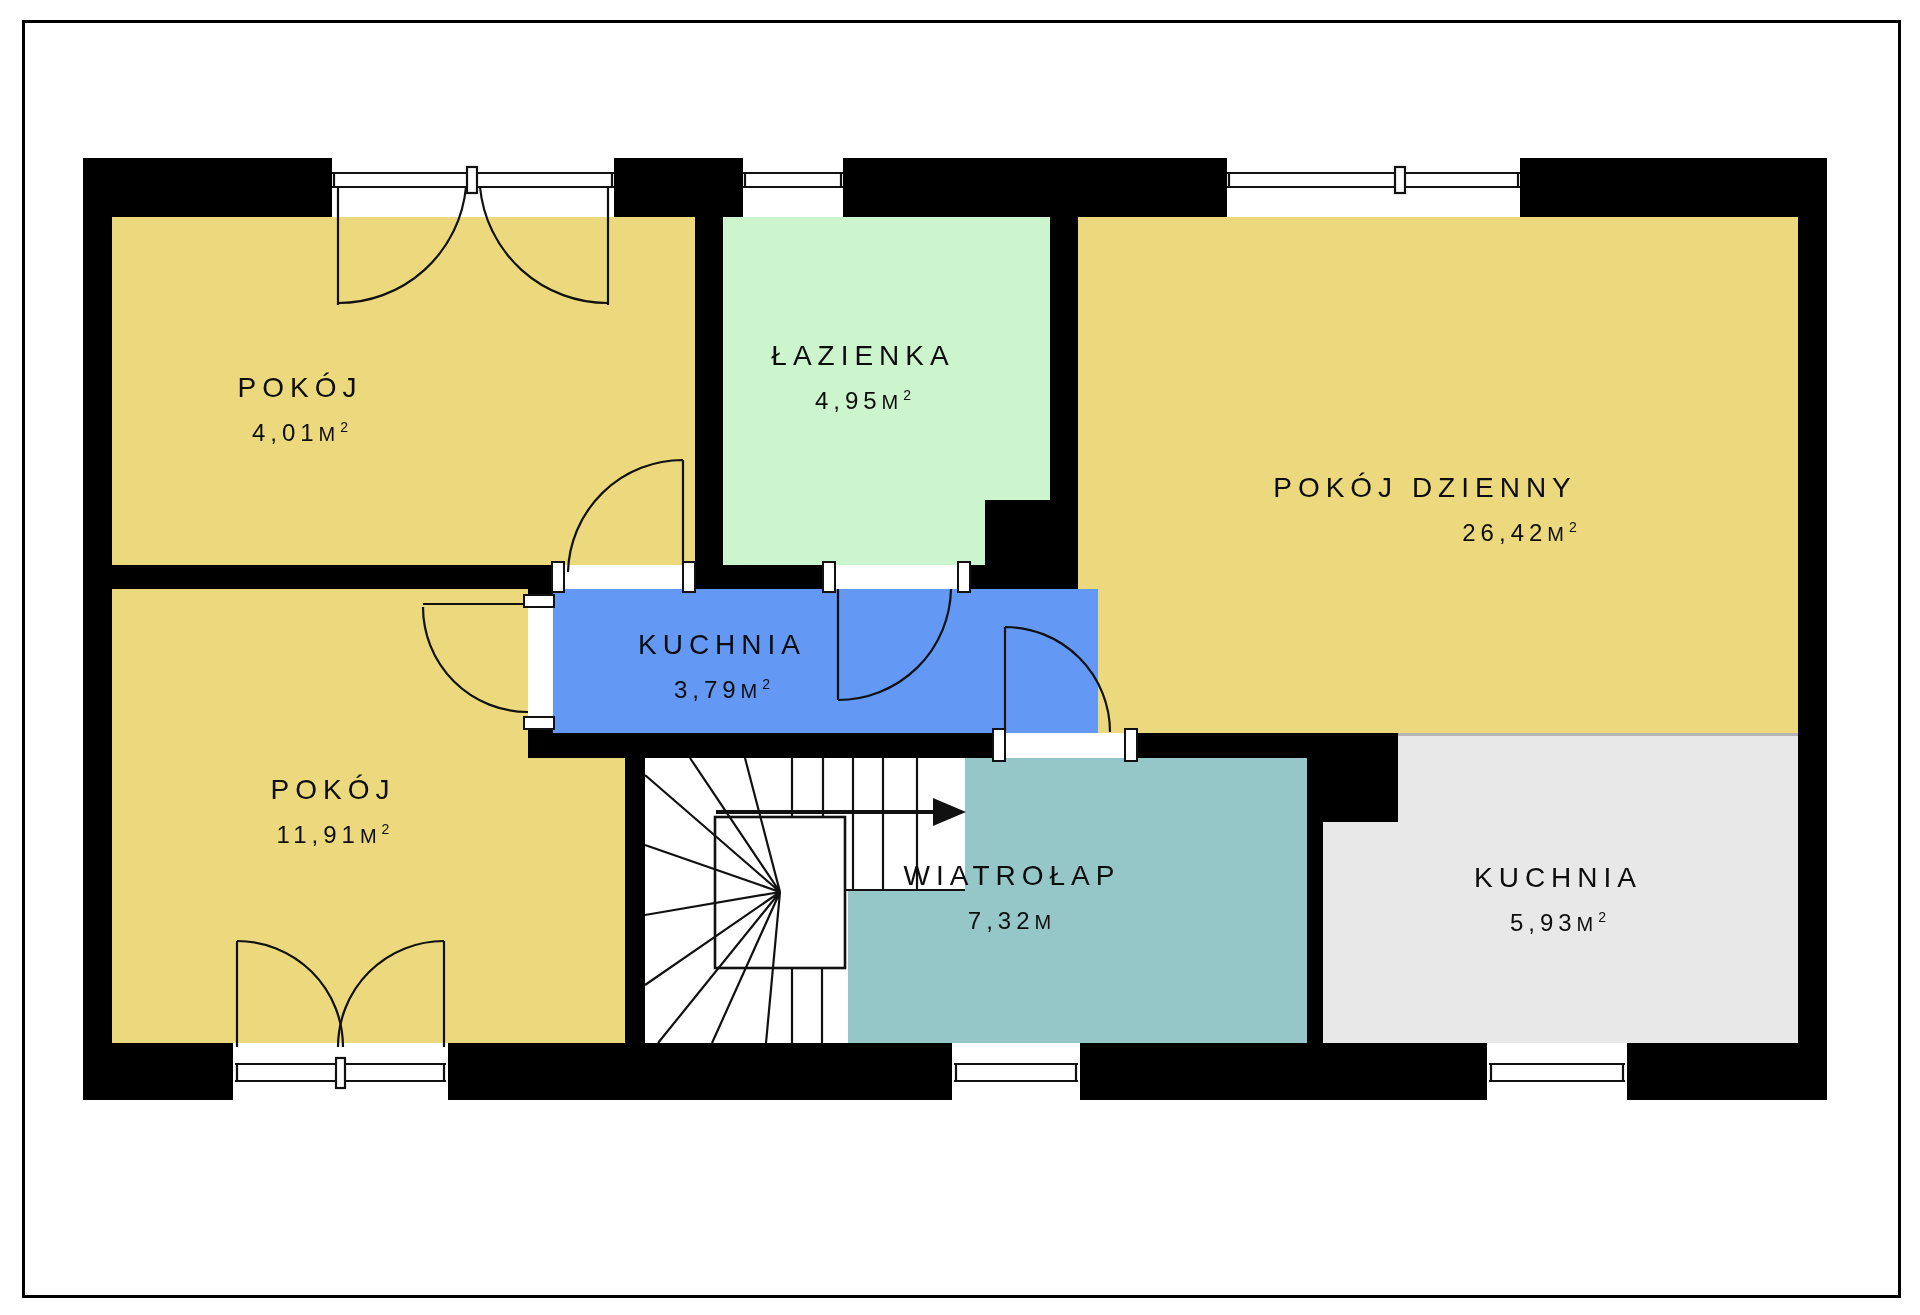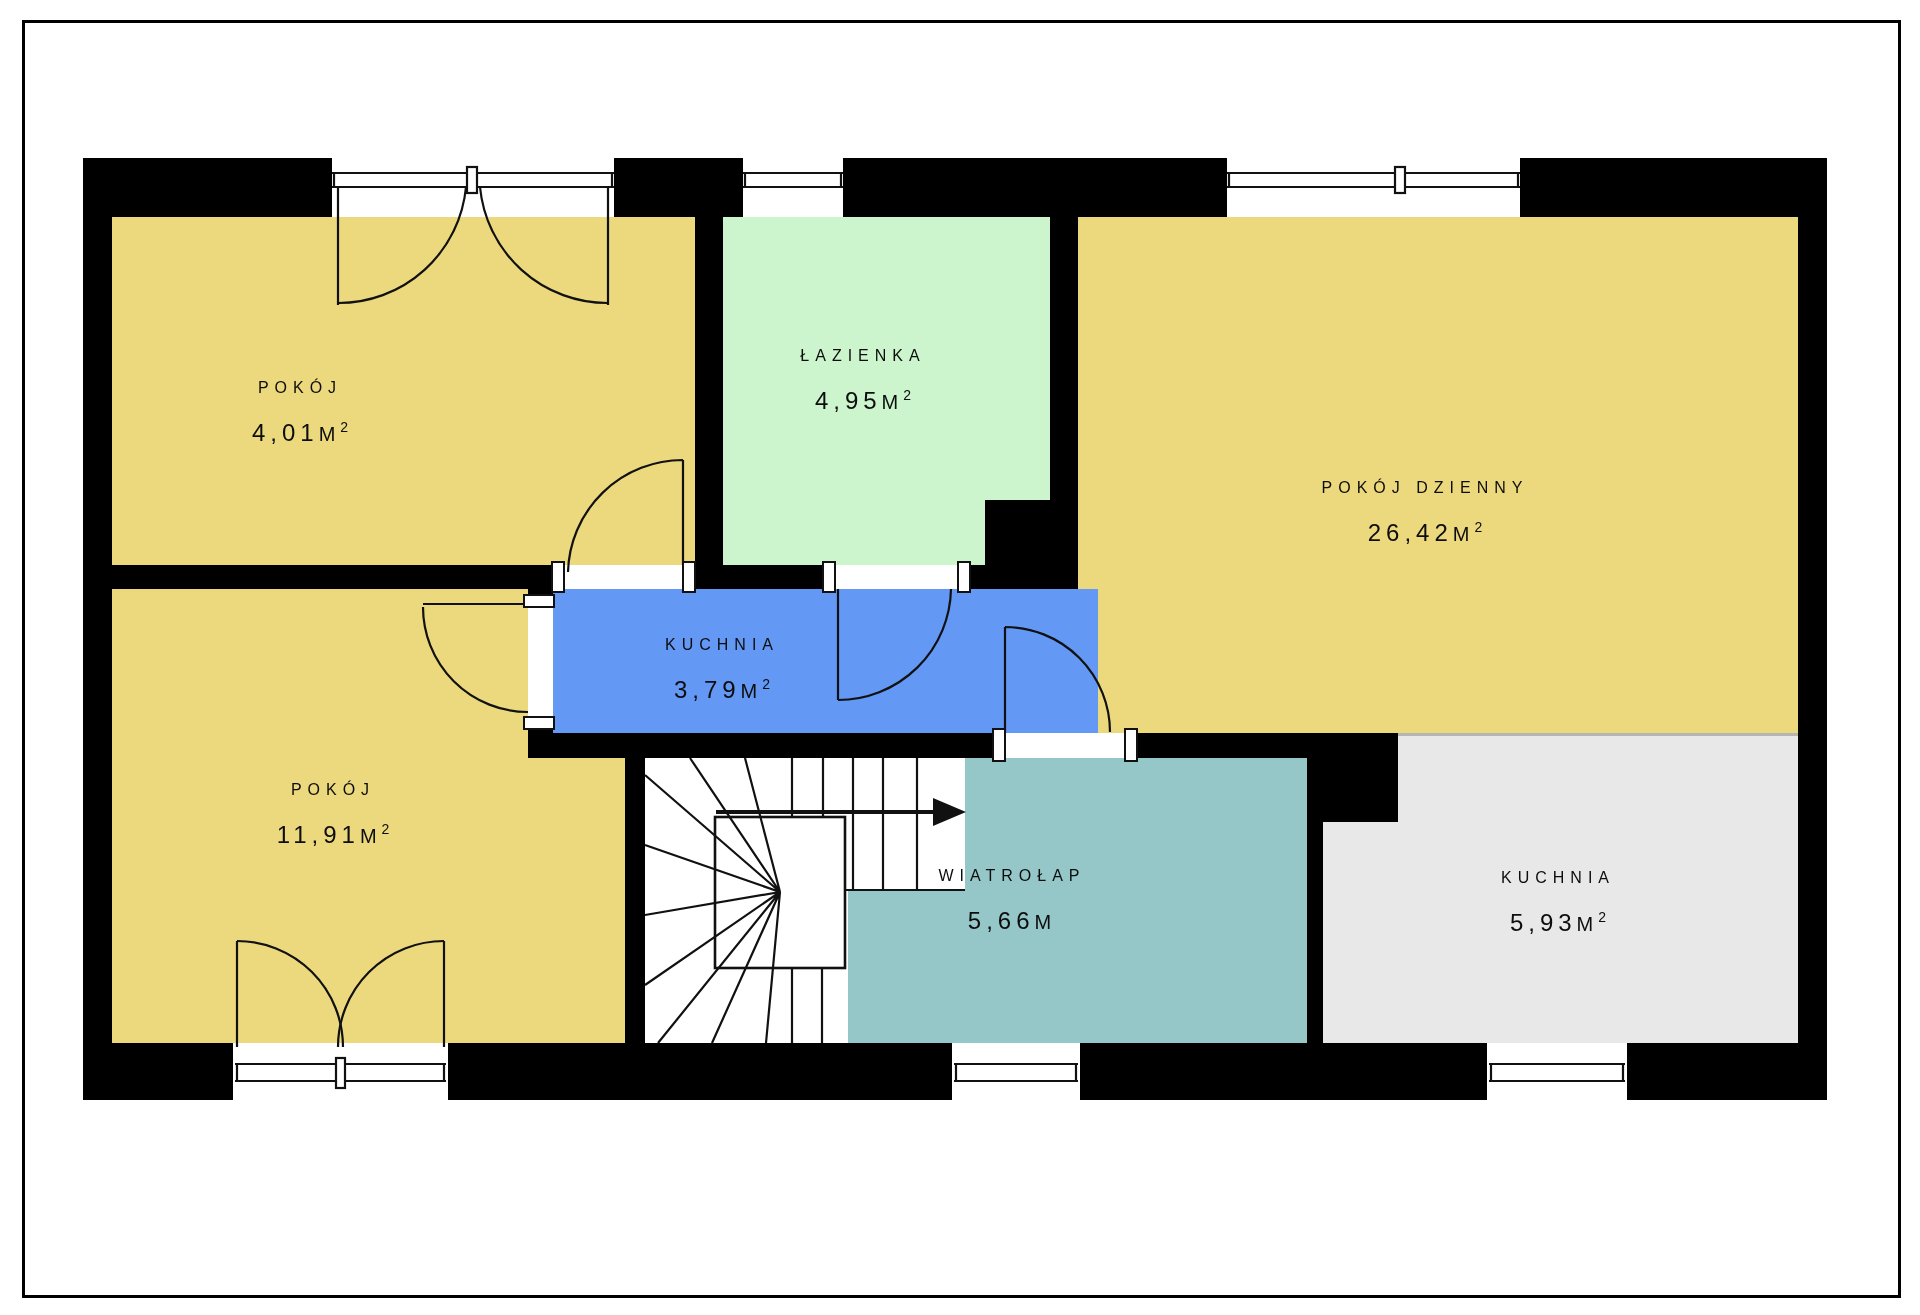--- a/index.html
+++ b/index.html
@@ -32,27 +32,27 @@
   .b1{left:233px;top:1043px;width:215px;height:57px;}
   .b2{left:952px;top:1043px;width:128px;height:57px;}
   .b3{left:1487px;top:1043px;width:140px;height:57px;}
   .d1{left:560px;top:565px;width:127px;height:24px;}
   .d2{left:835px;top:565px;width:127px;height:24px;}
   .d3{left:528px;top:607px;width:25px;height:111px;}
   .d4{left:1005px;top:733px;width:122px;height:25px;}
   svg.overlay{left:0;top:0;width:1920px;height:1315px;}
   
   .room-label{transform:translateX(-50%);text-align:center;color:#0d0d0d;white-space:nowrap;z-index:5;}
-  .room-label .nm{display:block;font-size:16px;letter-spacing:6px;line-height:28px;}
+  .room-label .nm{display:block;font-size:28px;letter-spacing:6px;line-height:28px;}
   .room-label .ar{display:block;font-size:24px;letter-spacing:5px;line-height:28px;margin-top:17px;}
   .room-label .un{font-size:20px;}
   .room-label .sup{font-size:14px;position:relative;top:-9px;letter-spacing:0;}
   .lbl-pokoj-top{left:300px;top:374px;}
   .lbl-lazienka {left:863px;top:342px;}
-  .lbl-dzienny  {left:1425px;top:474px;}
+  .lbl-dzienny  {left:1425px;top:474px;text-align:right;}
   .lbl-korytarz {left:722px;top:631px;}
   .lbl-pokoj-bot{left:333px;top:776px;}
   .lbl-wiatrolap{left:1012px;top:862px;}
   .lbl-kuchnia  {left:1558px;top:864px;}
 </style>
 </head>
 <body>
 
 <div class="abs outer-frame"></div>
 
@@ -171,18 +171,18 @@
 <div class="abs room-label lbl-korytarz">
   <span class="nm" data-bind="plan.rooms.3.name">KUCHNIA</span>
   <span class="ar"><span data-bind="plan.rooms.3.area">3,79</span><span class="un" data-bind="plan.rooms.3.unit">M</span><span class="sup" data-bind="plan.rooms.3.sup">2</span></span>
 </div>
 <div class="abs room-label lbl-pokoj-bot">
   <span class="nm" data-bind="plan.rooms.4.name">POKÓJ</span>
   <span class="ar"><span data-bind="plan.rooms.4.area">11,91</span><span class="un" data-bind="plan.rooms.4.unit">M</span><span class="sup" data-bind="plan.rooms.4.sup">2</span></span>
 </div>
 <div class="abs room-label lbl-wiatrolap">
   <span class="nm" data-bind="plan.rooms.5.name">WIATROŁAP</span>
-  <span class="ar"><span data-bind="plan.rooms.5.area">5,66</span><span class="un" data-bind="plan.rooms.5.unit">M</span><span class="sup" data-bind="plan.rooms.5.sup"></span></span>
+  <span class="ar"><span data-bind="plan.rooms.5.area">7,32</span><span class="un" data-bind="plan.rooms.5.unit">M</span><span class="sup" data-bind="plan.rooms.5.sup"></span></span>
 </div>
 <div class="abs room-label lbl-kuchnia">
   <span class="nm" data-bind="plan.rooms.6.name">KUCHNIA</span>
   <span class="ar"><span data-bind="plan.rooms.6.area">5,93</span><span class="un" data-bind="plan.rooms.6.unit">M</span><span class="sup" data-bind="plan.rooms.6.sup">2</span></span>
 </div>
 
 </body></html>

